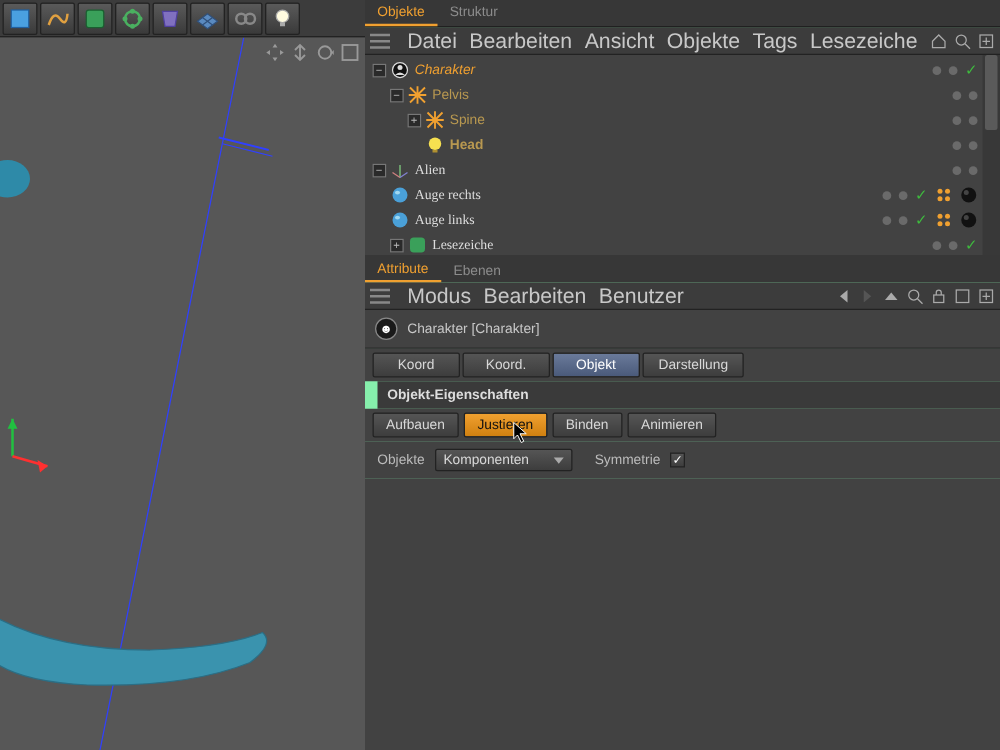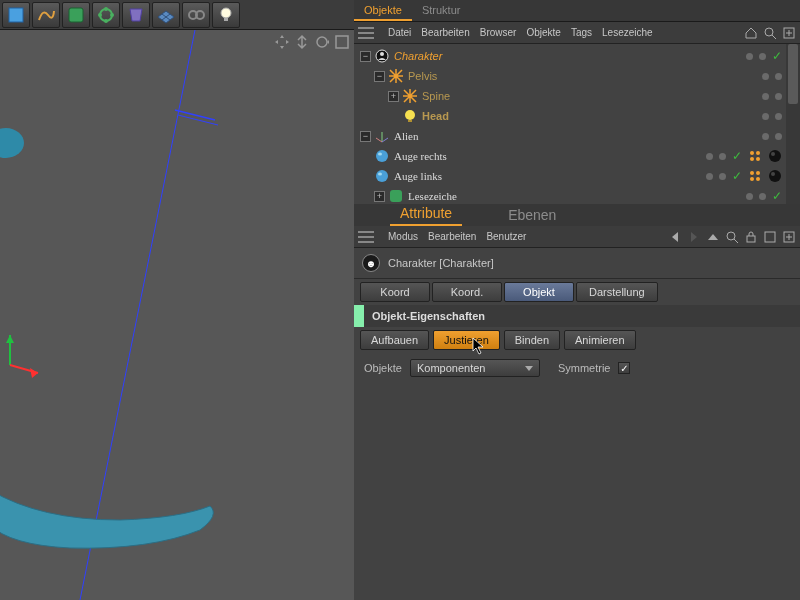--- a/index.html
+++ b/index.html
@@ -10,55 +10,55 @@
   .toolbar { height: 30px; background: #3c3c3c; border-bottom: 1px solid #1a1a1a; display: flex; align-items: center; padding: 2px; gap: 2px; }
   .tool-btn { width: 28px; height: 26px; background: linear-gradient(#5a5a5a,#3a3a3a); border: 1px solid #222; border-radius: 2px; display: flex; align-items: center; justify-content: center; cursor: pointer; }
   .tool-btn svg { width: 20px; height: 20px; }
   .viewport { flex: 1; position: relative; background: #575757; overflow: hidden; }
   .viewport-icons { position: absolute; top: 4px; right: 4px; display: flex; gap: 4px; color: #aaa; }
   .vp-icon { width: 16px; height: 16px; }
   .tabs { display: flex; background: #373737; border-bottom: 1px solid #1a1a1a; height: 22px; }
   .tab { padding: 4px 10px 3px; font-size: 11px; color: #8c8c8c; cursor: pointer; }
   .tab.active { color: #f0a030; border-bottom: 2px solid #f0a030; }
   .menubar { display: flex; align-items: center; background: #3c3c3c; border-bottom: 1px solid #222; height: 22px; padding: 0 4px; gap: 10px; }
-  .menubar .mi { font-size: 10px; color: #c8c8c8; cursor: pointer; }
+  .menubar .mi { font-size: 17px; color: #c8c8c8; cursor: pointer; }
   .menubar .hamburger { width: 16px; height: 12px; display: flex; flex-direction: column; justify-content: space-between; margin-right: 4px; cursor: pointer; }
   .menubar .hamburger span { height: 2px; background: #888; }
   .menubar-icons { margin-left: auto; display: flex; gap: 5px; align-items: center; }
   .objtree { height: 160px; background: #424242; display: flex; }
   .tree-body { flex: 1; overflow: hidden; padding: 2px 0; }
   .tree-scrollbar { width: 14px; background: #383838; position: relative; }
   .tree-scroll-thumb { position: absolute; top: 0; left: 2px; right: 2px; height: 60px; background: #5a5a5a; border-radius: 2px; }
   .tree-row { display: flex; align-items: center; height: 20px; padding-left: 6px; }
   .expander { width: 11px; height: 11px; border: 1px solid #777; background: #2a2a2a; color: #bbb; font-size: 9px; line-height: 9px; text-align: center; margin-right: 3px; cursor: pointer; }
   .tree-icon { width: 16px; height: 16px; margin-right: 4px; display: flex; align-items: center; justify-content: center; }
   .tree-label { font-size: 11px; }
   .tree-label.orange { color: #f0a030; font-style: italic; }
   .tree-label.teal { color: #b89850; }
   .tree-label.white { color: #ddd; font-family: Liberation Serif, serif; }
   .dots { margin-left: auto; display: flex; align-items: center; gap: 6px; padding-right: 4px; }
   .dot { width: 7px; height: 7px; border-radius: 50%; background: #6a6a6a; }
   .check { color: #3eba3e; font-size: 12px; }
   .tag-icon { width: 14px; height: 14px; }
   .pad { width: 14px; }
   .attr-tabs { display: flex; background: #373737; height: 22px; align-items: end; }
-  .attr-tab { padding: 4px 10px 3px; font-size: 14px; color: #8c8c8c; cursor: pointer; margin-left: 36px; }
+  .attr-tab { padding: 4px 10px 3px; font-size: 11px; color: #8c8c8c; cursor: pointer; }
   .attr-tab.active { color: #f0a030; border-bottom: 2px solid #f0a030; }
   .objname { display: flex; align-items: center; gap: 8px; padding: 6px 8px; background: #424242; border-bottom: 1px solid #2a2a2a; }
   .objname .icon-circle { width: 18px; height: 18px; border-radius: 50%; background: #1a1a1a; border: 1px solid #888; display: flex; align-items: center; justify-content: center; color: #fff; font-size: 10px; }
   .subtabs { display: flex; gap: 2px; padding: 3px 6px; background: #424242; }
   .subtab { flex: 0 0 auto; min-width: 70px; padding: 3px 12px; font-size: 11px; background: linear-gradient(#555,#3d3d3d); border: 1px solid #222; border-radius: 2px; text-align: center; color: #d8d8d8; cursor: pointer; }
   .subtab.active { background: linear-gradient(#6a7a9a,#4a5a7a); color: #fff; }
   .section-header { padding: 5px 8px; background: #3a3a3a; color: #ddd; font-weight: bold; font-size: 11px; margin-left: 10px; }
   .modetabs { display: flex; gap: 4px; padding: 3px 6px; background: #424242; align-items: flex-end; }
   .modetab { padding: 3px 10px; font-size: 11px; background: linear-gradient(#555,#3d3d3d); border: 1px solid #222; border-radius: 2px; text-align: center; color: #d8d8d8; cursor: pointer; }
   .modetab.active { background: linear-gradient(#f0a030,#d08010); color: #101010; }
   .props-row { display: flex; align-items: center; gap: 8px; padding: 6px 10px; background: #424242; }
   .props-row label { color: #bbb; font-size: 11px; }
-  .dropdn { display: flex; align-items: center; background: linear-gradient(#555,#3d3d3d); border: 1px solid #222; border-radius: 2px; padding: 2px 6px; width: 130px; justify-content: space-between; cursor: pointer; }
+  .dropdn { display: flex; align-items: center; background: linear-gradient(#555,#3d3d3d); border: 1px solid #222; border-radius: 2px; padding: 2px 6px; width: 110px; justify-content: space-between; cursor: pointer; }
   .dropdn span { font-size: 11px; color: #d8d8d8; }
   .dropdn .caret { width: 0; height: 0; border-left: 4px solid transparent; border-right: 4px solid transparent; border-top: 5px solid #aaa; }
   .checkbox { width: 12px; height: 12px; border: 1px solid #222; background: linear-gradient(#555,#3d3d3d); display: inline-flex; align-items: center; justify-content: center; color: #fff; font-size: 10px; cursor: pointer; }
   .filler { flex: 1; background: #424242; }
   .cursor-arrow { position: absolute; width: 14px; height: 18px; pointer-events: none; }
 </style>
 </head>
 <body>
 
 <div class="app">
@@ -151,21 +151,21 @@
       <div class="tab">Struktur</div>
     </div>
     <div class="menubar">
       <div class="hamburger">
           <span></span>
           <span></span>
           <span></span>
         </div>
       <div class="mi">Datei</div>
       <div class="mi">Bearbeiten</div>
-      <div class="mi">Browser</div>
+      <div class="mi">Ansicht</div>
       <div class="mi">Objekte</div>
       <div class="mi">Tags</div>
       <div class="mi">Lesezeiche</div>
       <div class="menubar-icons">
         <svg width="14" height="14" viewBox="0 0 14 14">
             <path d="M2 7 L7 2 L12 7 L12 12 L2 12 Z" fill="none" stroke="#aaa"></path>
           </svg>
         <svg width="14" height="14" viewBox="0 0 14 14">
             <circle cx="6" cy="6" r="4" fill="none" stroke="#aaa"></circle>
             <line x1="9" y1="9" x2="13" y2="13" stroke="#aaa"></line>

